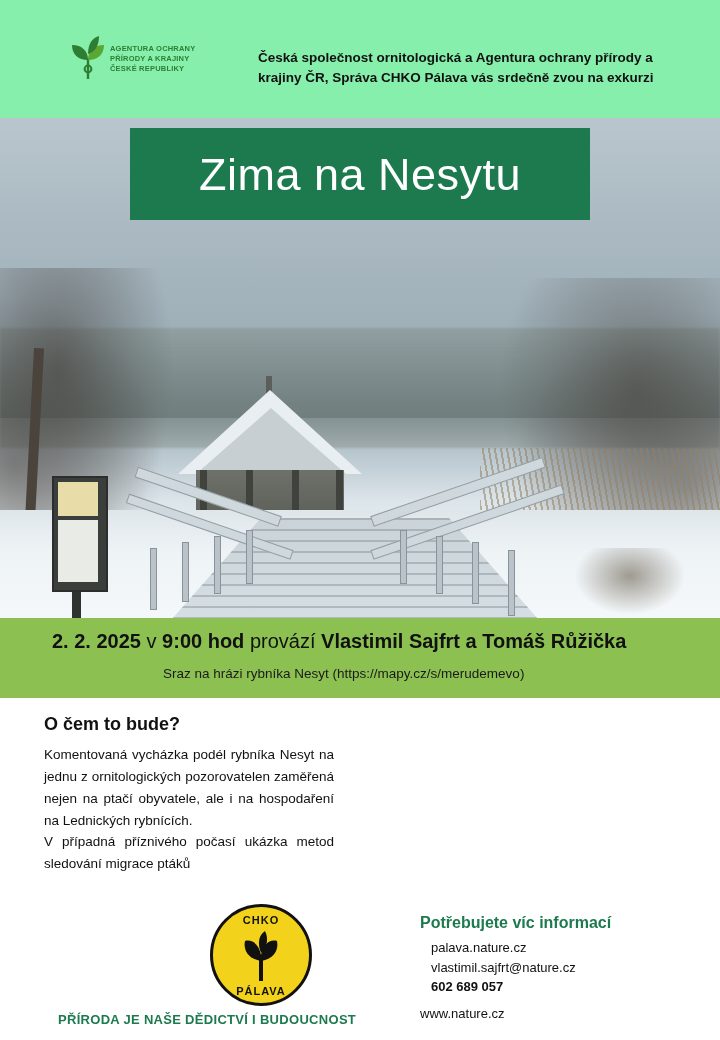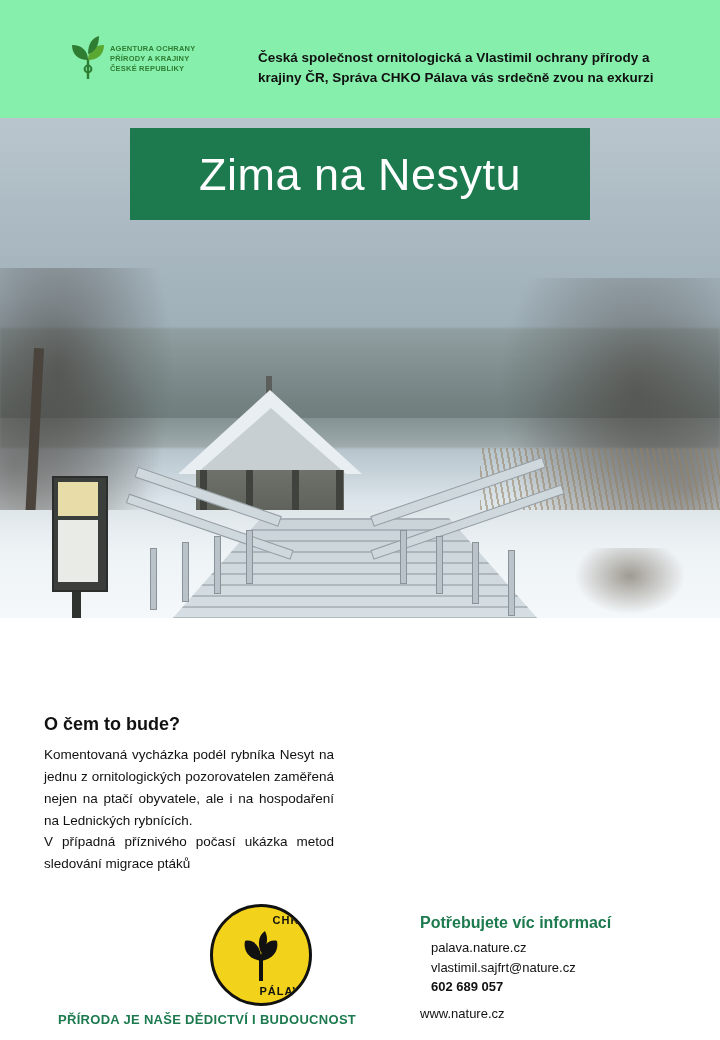--- a/index.html
+++ b/index.html
@@ -344,21 +344,21 @@
     height: 96px;
     border-radius: 50%;
     background: #f2d21a;
     border: 3px solid #111111;
     overflow: hidden;
   }
   .chko-top, .chko-bottom {
     position: absolute;
     left: 0;
     width: 96px;
-    text-align: right;
+    text-align: center;
     font-size: 11px;
     font-weight: bold;
     color: #111111;
     letter-spacing: 1px;
   }
   .chko-top { top: 7px; }
   .chko-bottom { bottom: 6px; }
   .chko-tree {
     position: absolute;
     left: 26px; top: 24px;
@@ -411,21 +411,21 @@
         <path d="M20 24 C30 24 36 18 36 9 C26 9 20 15 20 24 Z" fill="#5aa832"></path>
         <path d="M20 18 C20 8 24 2 31 0 C31 10 27 16 20 18 Z" fill="#2f7d32"></path>
         <circle cx="20" cy="33" r="3.4" fill="none" stroke="#2f7d32" stroke-width="2"></circle>
       </svg>
       <div class="aopk-text">
         <div>AGENTURA OCHRANY</div>
         <div>PŘÍRODY A KRAJINY</div>
         <div>ČESKÉ REPUBLIKY</div>
       </div>
     </div>
-    <div class="header-intro">Česká společnost ornitologická a Vlastimil ochrany přírody a krajiny ČR, Správa CHKO Pálava vás srdečně zvou na exkurzi</div>
+    <div class="header-intro">Česká společnost ornitologická a Agentura ochrany přírody a krajiny ČR, Správa CHKO Pálava vás srdečně zvou na exkurzi</div>
   </div>
 
   <div class="photo">
     <div class="sky"></div>
     <div class="far-trees"></div>
     <div class="snowfield2"></div>
     <div class="tree-left"></div>
     <div class="tree-left-trunk"></div>
     <div class="tree-right"></div>
     <div class="reeds"></div>
@@ -461,20 +461,30 @@
     <div class="board-head"></div>
     <div class="board-logo"></div>
     <div class="board-body"></div>
     <div class="photo-shrub"></div>
   </div>
 
   <div class="title-band">
     <div class="title">Zima na Nesytu</div>
   </div>
 
+  <div class="green-band">
+    <div class="when-line">
+      <span>2. 2. 2025</span>
+      <span class="light">v</span>
+      <span>9:00 hod</span>
+      <span class="light">provází</span>
+      <span>Vlastimil Sajfrt a Tomáš Růžička</span>
+    </div>
+    <div class="meet-line">Sraz na hrázi rybníka Nesyt (https://mapy.cz/s/merudemevo)</div>
+  </div>
 
   <div class="section-title">O čem to bude?</div>
   <div class="col col-left">
     <div>Komentovaná vycházka podél rybníka Nesyt na jednu z ornitologických pozorovatelen zaměřená nejen na ptačí obyvatele, ale i na hospodaření na Lednických rybnících.</div>
     <div>V případná příznivého počasí ukázka metod sledování migrace ptáků</div>
   </div>
 
   <div class="footer"></div>
 
 

